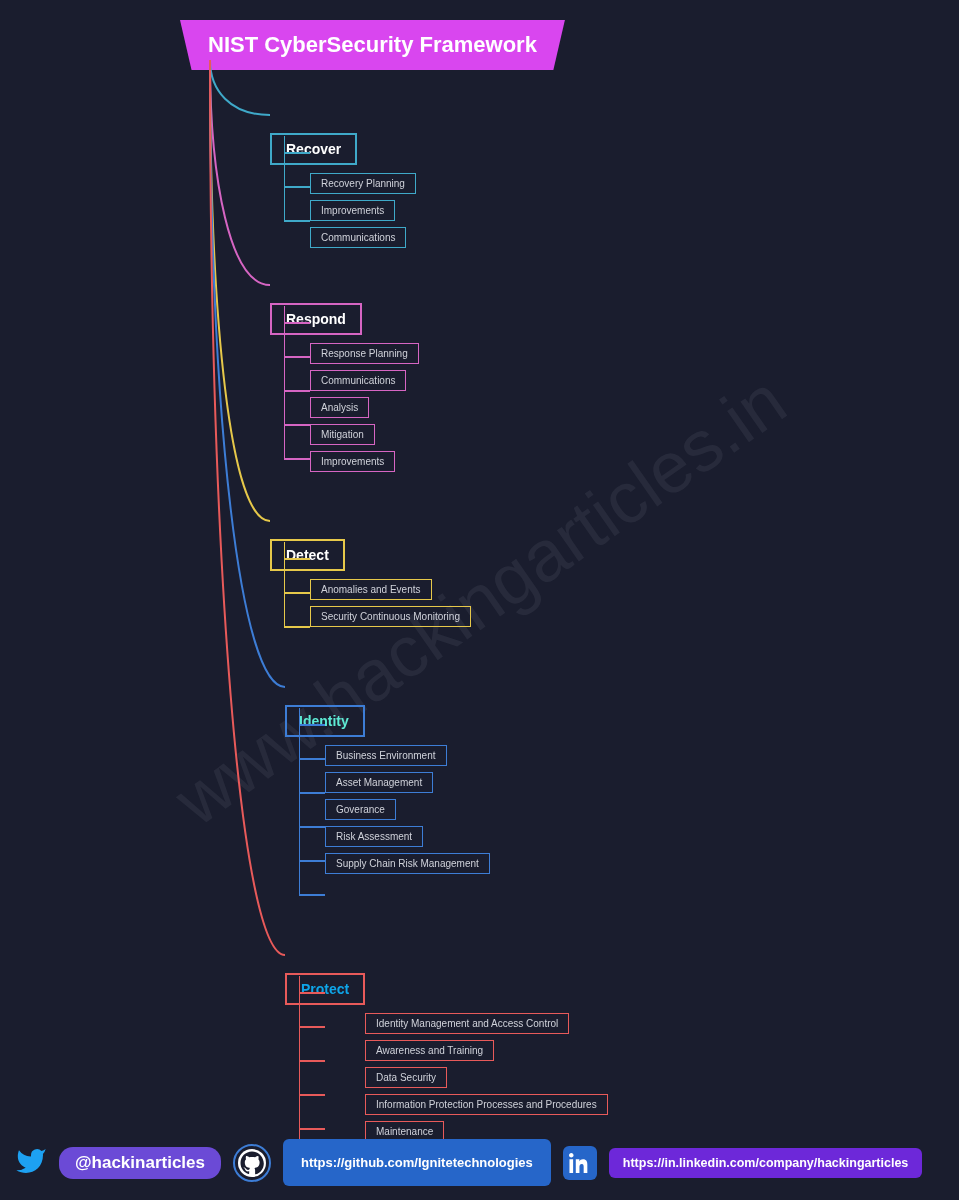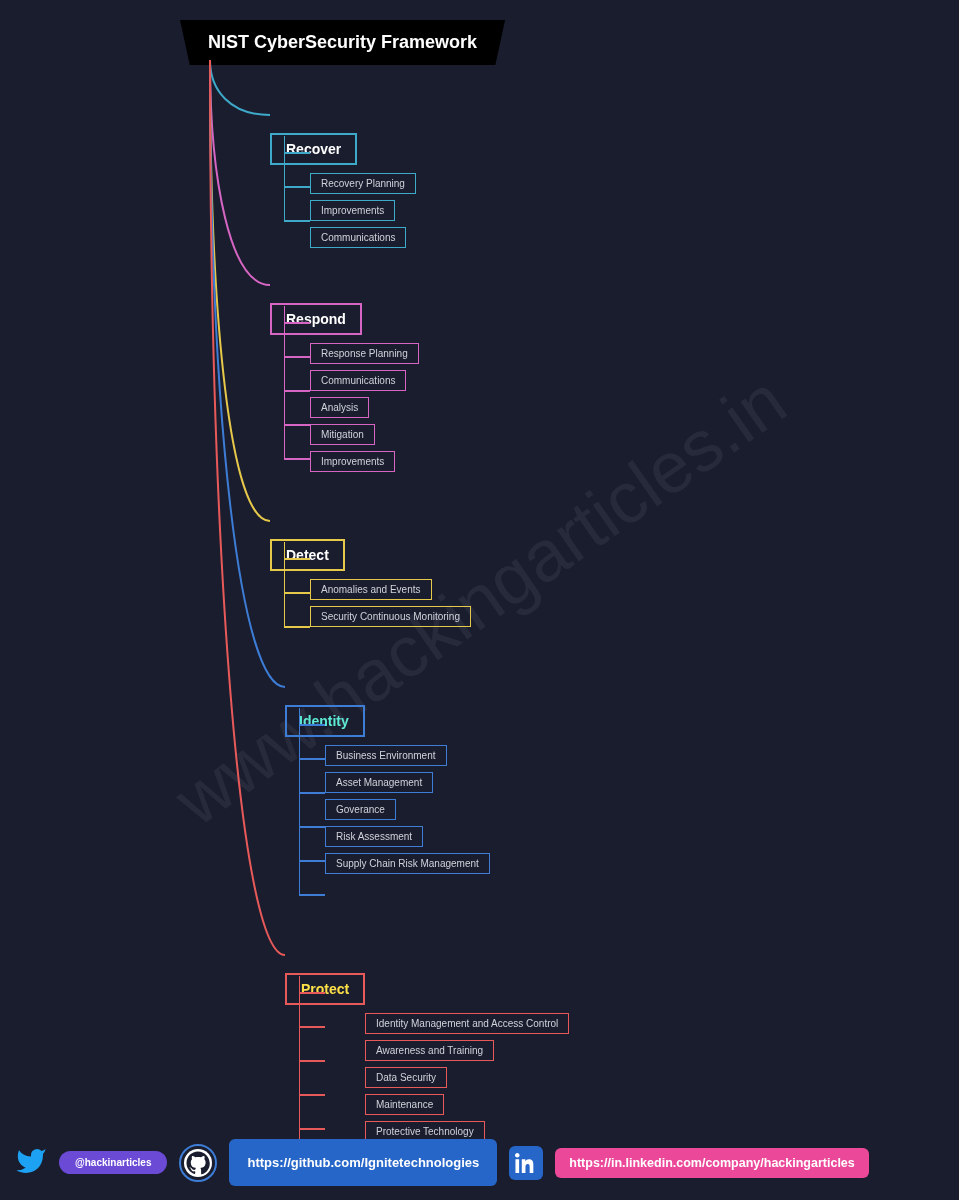--- a/index.html
+++ b/index.html
@@ -19,24 +19,24 @@
     font-size: 72px;
     color: rgba(80, 82, 100, 0.25);
     pointer-events: none;
     white-space: nowrap;
     font-weight: 400;
   }
   .title-banner {
     position: absolute;
     top: 20px;
     left: 180px;
-    background: #000000;
+    background: #d946ef;
     color: #fff;
     font-weight: 700;
-    font-size: 18px;
+    font-size: 22px;
     padding: 12px 28px;
     clip-path: polygon(0 0, 100% 0, 97% 100%, 3% 100%);
   }
   .mindmap {
     position: absolute;
     top: 60px;
     left: 200px;
     width: 720px;
     height: 1070px;
   }
@@ -80,21 +80,21 @@
     padding: 4px 10px;
     color: #d0d2da;
     font-size: 10px;
     font-weight: 400;
     white-space: nowrap;
   }
   .col-cyan   { border-color: #3fa9c9; color: #fff; }
   .col-pink   { border-color: #d665c3; color: #fff; }
   .col-yellow { border-color: #e6c84a; color: #fff; }
   .col-blue   { border-color: #3d7dd6; color: #5eead4; padding-left: 12px; }
-  .col-red    { border-color: #e85a5a; color: #fde047; }
+  .col-red    { border-color: #e85a5a; color: #0ea5e9; }
   .it-cyan   { border-color: #3fa9c9; }
   .it-pink   { border-color: #d665c3; }
   .it-yellow { border-color: #e6c84a; }
   .it-blue   { border-color: #3d7dd6; }
   .it-red    { border-color: #e85a5a; margin-left: 40px; }
 
   .footer {
     position: absolute;
     bottom: 14px;
     left: 15px;
@@ -104,21 +104,21 @@
     gap: 12px;
     color: #fff;
     font-size: 13px;
   }
   .twitter-icon svg { width: 32px; height: 32px; fill: #1da1f2; }
   .pill-purple {
     background: #6b4ad6;
     border-radius: 14px;
     padding: 6px 16px;
     font-weight: 700;
-    font-size: 10px;
+    font-size: 17px;
   }
   .gh-circle {
     width: 38px; height: 38px;
     border: 2px solid #3d7dd6;
     border-radius: 50%;
     display: flex; align-items: center; justify-content: center;
   }
   .gh-circle svg { width: 24px; height: 24px; fill: #1a1d2e; }
   .gh-circle .inner { background: #fff; border-radius: 50%; width: 28px; height: 28px; display:flex;align-items:center;justify-content:center;}
   .pill-blue {
@@ -129,21 +129,21 @@
     font-size: 13px;
   }
   .linkedin-box {
     width: 34px; height: 34px;
     background: #2666c9;
     border-radius: 6px;
     display:flex;align-items:center;justify-content:center;
   }
   .linkedin-box svg { width: 22px; height: 22px; fill: #fff; }
   .pill-red {
-    background: #ec4899;
+    background: #6d28d9;
     border-radius: 6px;
     padding: 8px 14px;
     font-weight: 700;
     font-size: 12.5px;
   }
 </style>
 </head>
 <body>
 
 <div class="watermark">www.hackingarticles.in</div>
@@ -215,20 +215,23 @@
         </div></div>
       <div class="category" style="left: 85px; top: 880px;"><div class="category-label col-red">Protect</div><div class="items">
           <div class="item-row">
             <div class="item it-red">Identity Management and Access Control</div>
           </div>
           <div class="item-row">
             <div class="item it-red">Awareness and Training</div>
           </div>
           <div class="item-row">
             <div class="item it-red">Data Security</div>
+          </div>
+          <div class="item-row">
+            <div class="item it-red">Information Protection Processes and Procedures</div>
           </div>
           <div class="item-row">
             <div class="item it-red">Maintenance</div>
           </div>
           <div class="item-row">
             <div class="item it-red">Protective Technology</div>
           </div>
         </div></div>
     </div>
 <svg width="40" height="102" style="position: absolute; left: 84px; top: 76px;">

